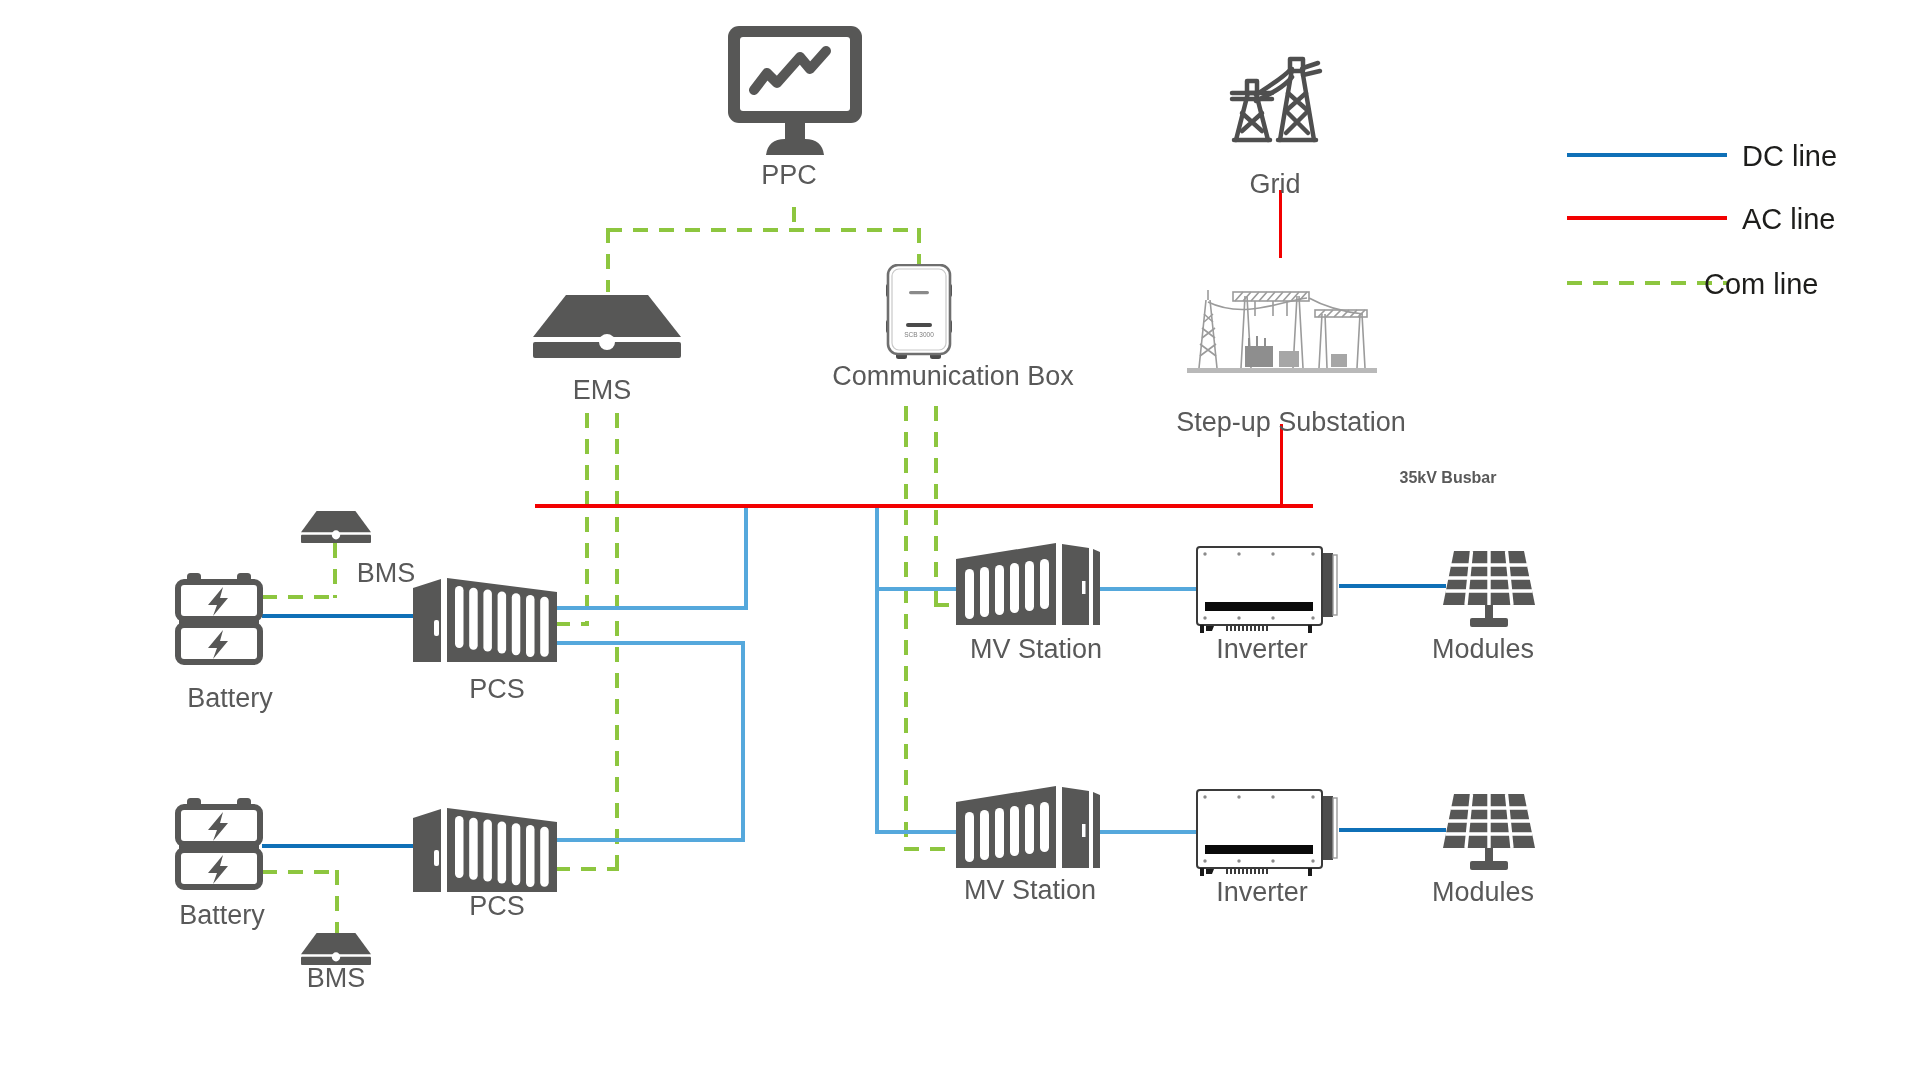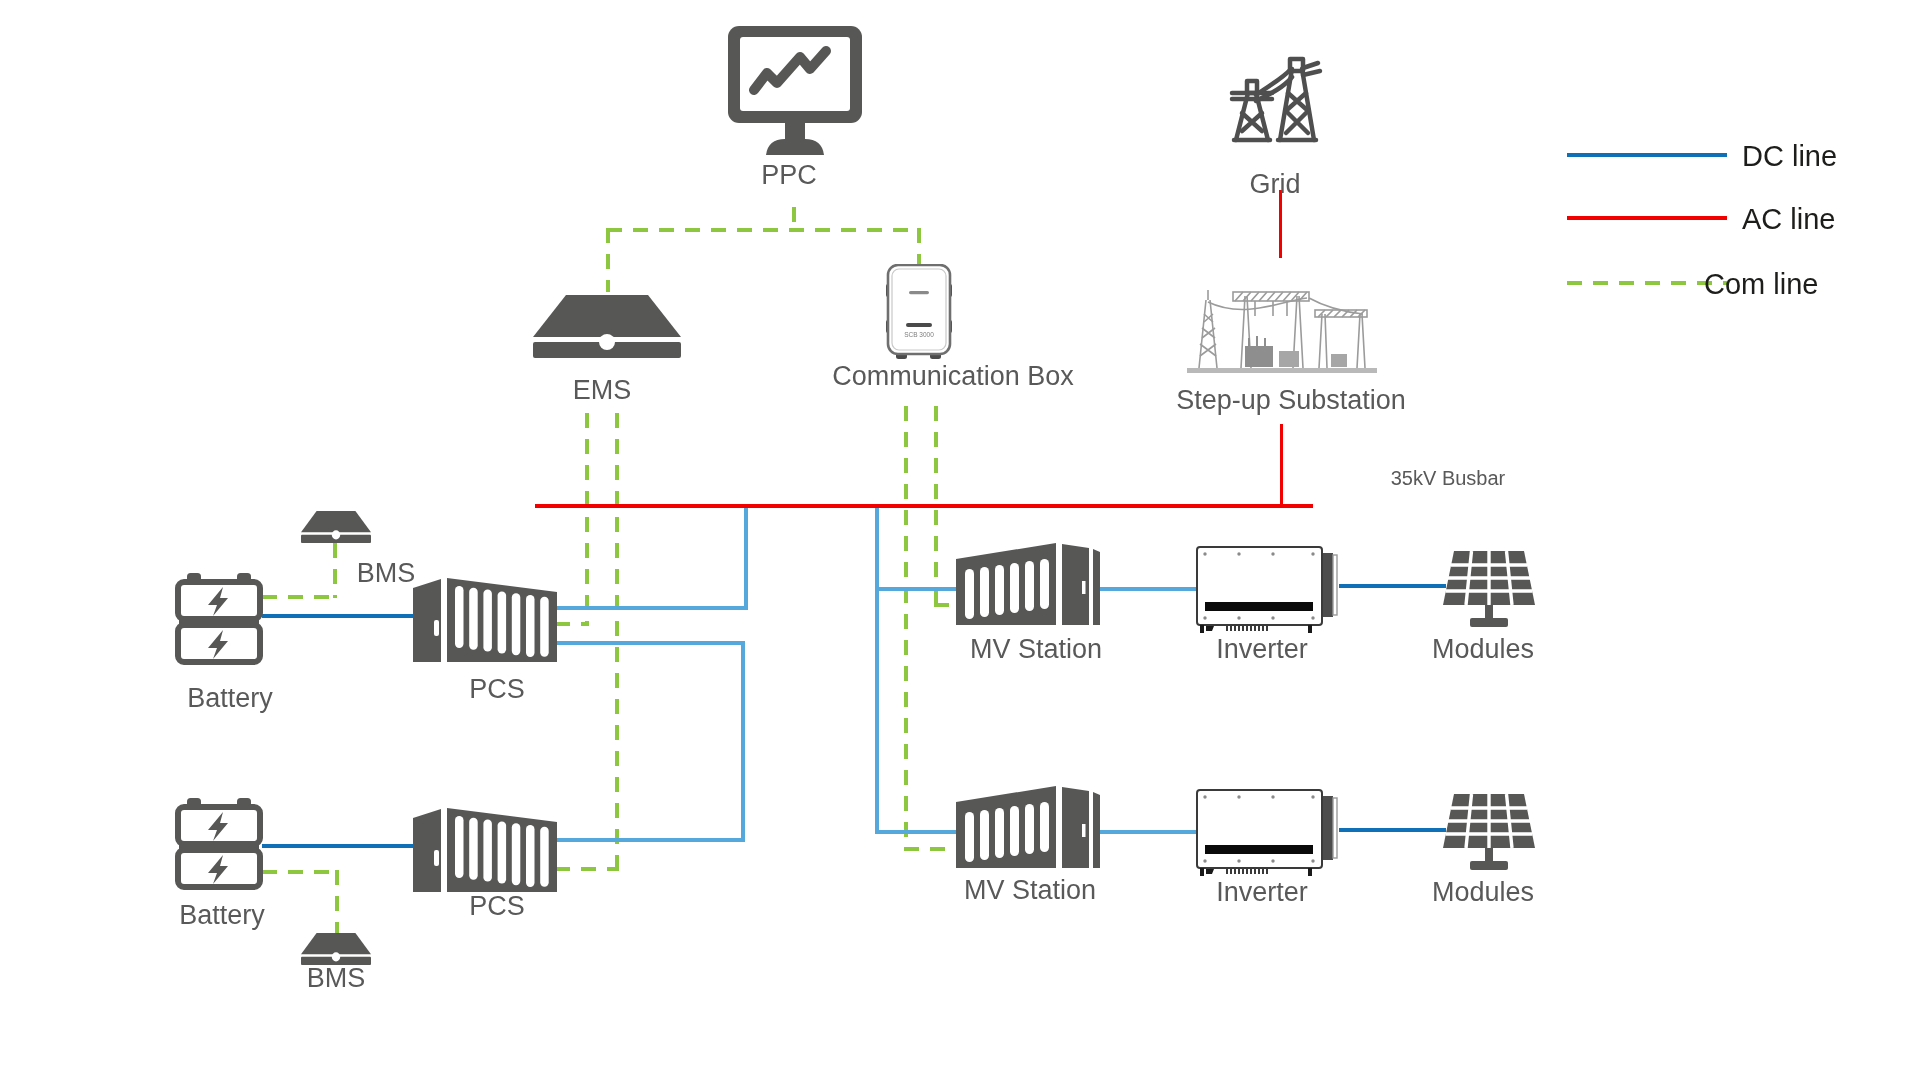--- a/index.html
+++ b/index.html
@@ -4,21 +4,21 @@
 <style>
   html,body{margin:0;padding:0;background:#fff;}
   #canvas{
     position:relative;width:1920px;height:1080px;background:#ffffff;overflow:hidden;
     font-family:"Liberation Sans", sans-serif;
   }
   .lbl{
     position:absolute;transform:translate(-50%,-50%);
     color:var(--label);font-size:27px;white-space:nowrap;line-height:1.1;
   }
-  .lbl.small{font-size:20px;}
+  .lbl.small{font-size:16px;font-weight:bold;}
   .legend-text{
     position:absolute;transform:translate(0,-50%);
     color:var(--legend_text);font-size:29px;white-space:nowrap;
   }
   .ln{position:absolute;}
   .dc-h{height:4px;background:var(--dc);}
   .lb-h{height:4px;background:var(--ac_light);}
   .lb-v{width:4px;background:var(--ac_light);}
   .ac-h{height:4px;background:var(--ac);}
   .ac-v{width:3px;background:var(--ac);}
@@ -342,21 +342,21 @@
       </g>
       <rect x="42" y="54" width="8" height="14" fill="currentColor"></rect>
       <rect x="27" y="67" width="38" height="9" rx="2" fill="currentColor"></rect>
     </svg>
   </div>
 
   <div class="lbl" style="left:789px;top:176px;">PPC</div>
   <div class="lbl" style="left:602px;top:391px;">EMS</div>
   <div class="lbl" style="left:953px;top:377px;">Communication Box</div>
   <div class="lbl" style="left:1275px;top:177px;margin-top:8px;">Grid</div>
-  <div class="lbl" style="left:1291px;top:401px;">Step-up Substation</div>
+  <div class="lbl" style="left:1291px;top:423px;">Step-up Substation</div>
   <div class="lbl small" style="left:1448px;top:478px;">35kV Busbar</div>
 
   <div class="lbl" style="left:230px;top:699px;">Battery</div>
   <div class="lbl" style="left:386px;top:574px;">BMS</div>
   <div class="lbl" style="left:497px;top:690px;">PCS</div>
   <div class="lbl" style="left:1036px;top:650px;">MV Station</div>
   <div class="lbl" style="left:1262px;top:650px;">Inverter</div>
   <div class="lbl" style="left:1483px;top:650px;">Modules</div>
 
   <div class="lbl" style="left:222px;top:916px;">Battery</div>

